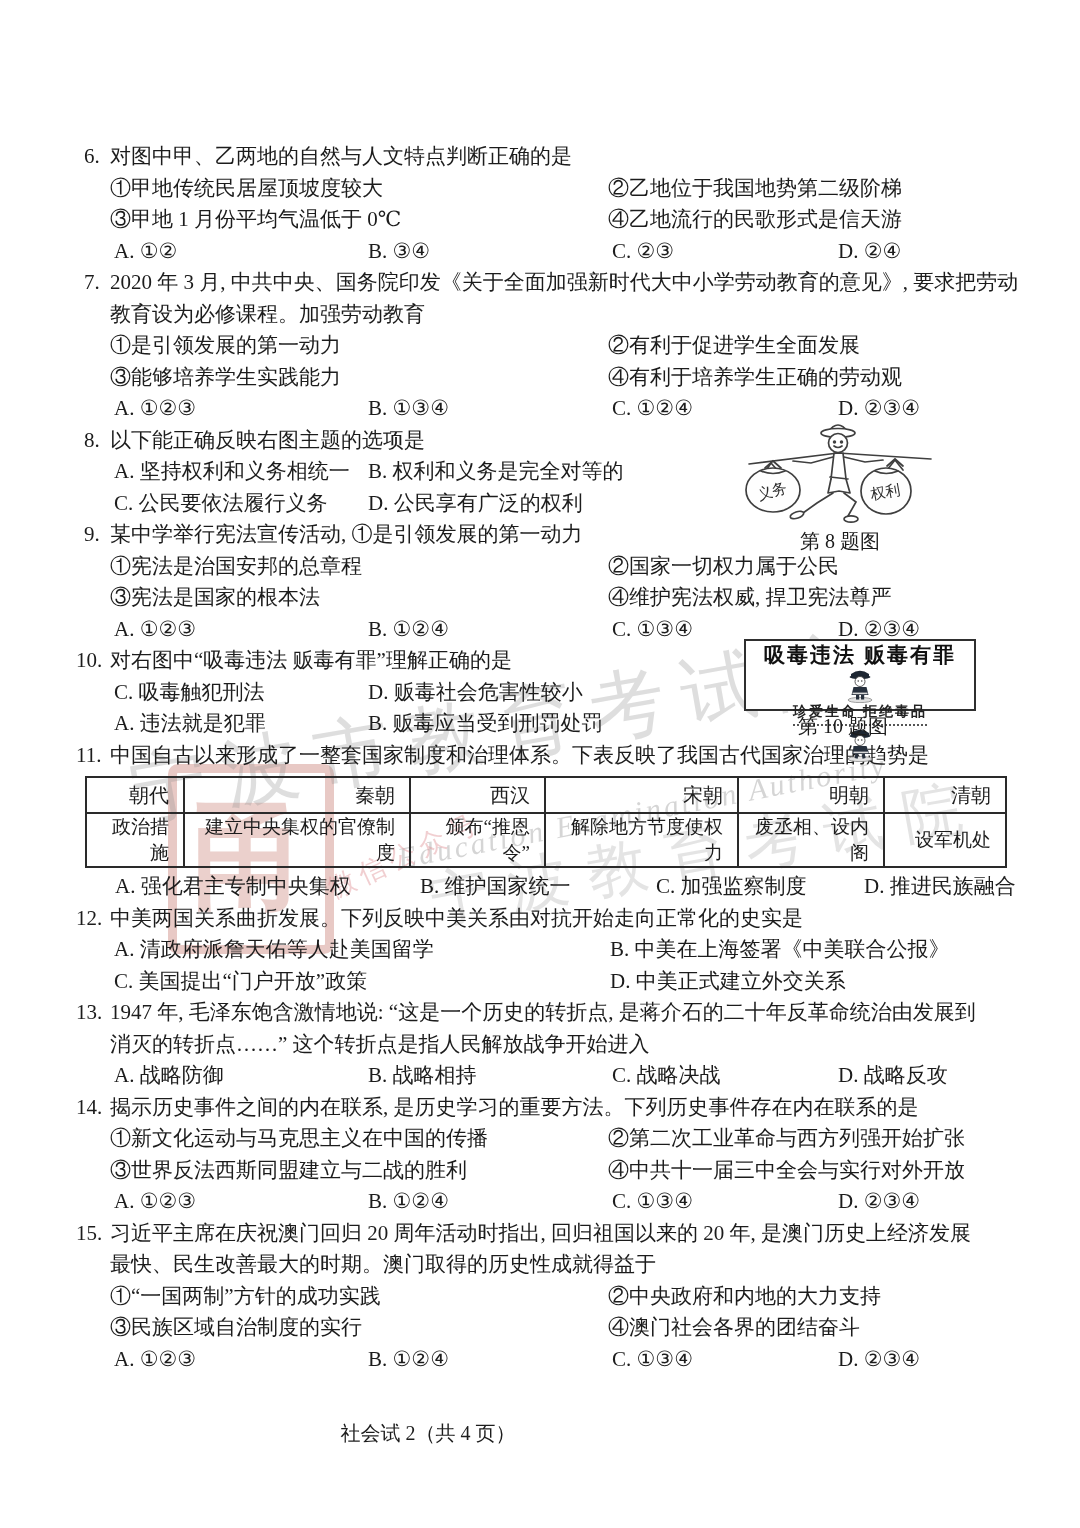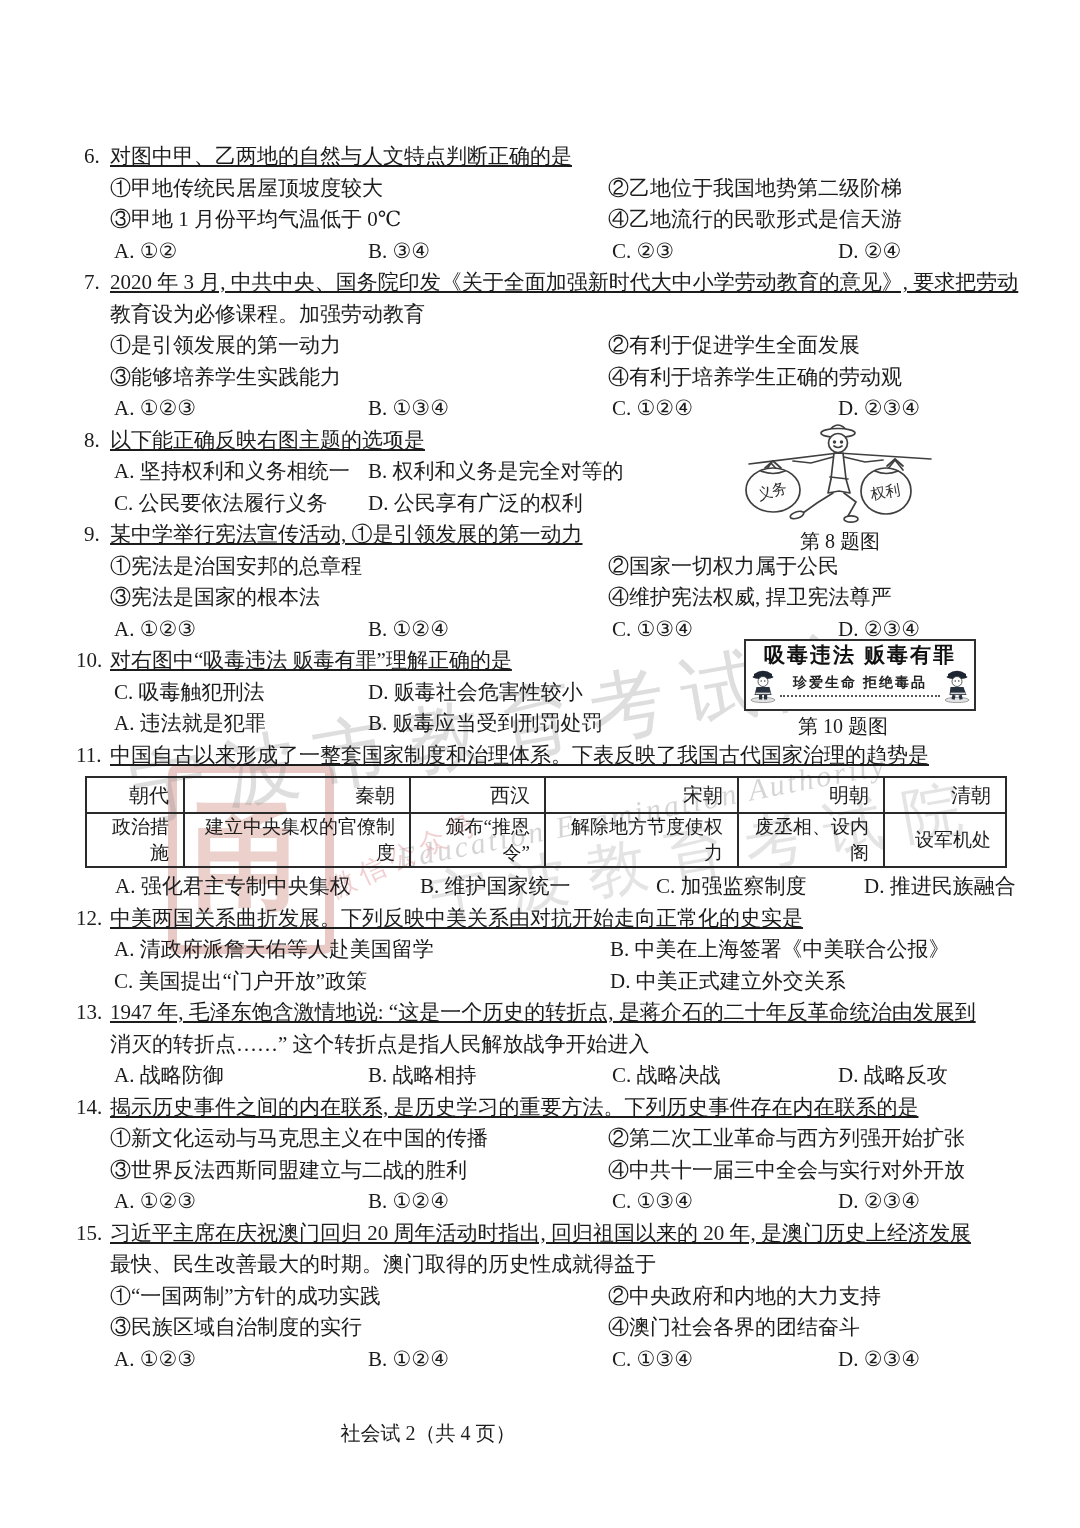--- a/index.html
+++ b/index.html
@@ -41,21 +41,21 @@
     position:absolute; left:330px; top:872px; white-space:nowrap;
     font-size:27px; letter-spacing:6px; color:rgba(224,148,154,.45);
     transform:rotate(-25deg); transform-origin:left center;
   }
 
   
   .content { position:absolute; left:0; top:141px; width:1080px; z-index:2; }
   .line { position:relative; height:31.5px; line-height:31.5px; white-space:nowrap; }
   .qnum  { position:absolute; left:84px; }
   .qnum2 { position:absolute; left:76px; }
-  .stemtext { position:absolute; left:110px;text-decoration:underline; }
+  .stemtext { position:absolute; left:110px; }
   .c1 { position:absolute; left:110px; }
   .c2 { position:absolute; left:608px; }
   .oA { position:absolute; left:114px; }
   .oB { position:absolute; left:368px; }
   .oC { position:absolute; left:612px; }
   .oD { position:absolute; left:838px; }
   .oB12 { position:absolute; left:610px; }
   .oA11 { position:absolute; left:115px; }
   .oB11 { position:absolute; left:394px;margin-left:26px; }
   .oC11 { position:absolute; left:656px; }
@@ -82,21 +82,21 @@
   .fig10 { position:absolute; left:744px; top:639px; width:232px; z-index:3; }
   .fig10 .box {
     border:2px solid #2f2f2f; background:#fff; height:72px;
     padding:2px 4px 0 4px; box-sizing:border-box;
   }
   .fig10 .ttl {
     font-family:"Liberation Sans","DejaVu Sans",sans-serif;
     font-weight:bold; font-size:21px; letter-spacing:2px;
     text-align:center; color:#111; line-height:24px;
   }
-  .fig10 .mid { display:flex; align-items:center; justify-content:space-between; }
+  .fig10 .mid { display:flex; align-items:center; justify-content:space-between;flex-direction:column; }
   .fig10 .slogan-wrap { flex:1; margin:0 4px; text-align:center; }
   .fig10 .slogan {
     font-family:"Liberation Sans","DejaVu Sans",sans-serif;
     font-weight:bold; font-size:14px; letter-spacing:2px; color:#222;
   }
   .fig10 .dots { border-top:2px dotted #555; margin-top:3px; }
   .fig10 .figcap { padding-right:34px; }
 
   
   .footer {

